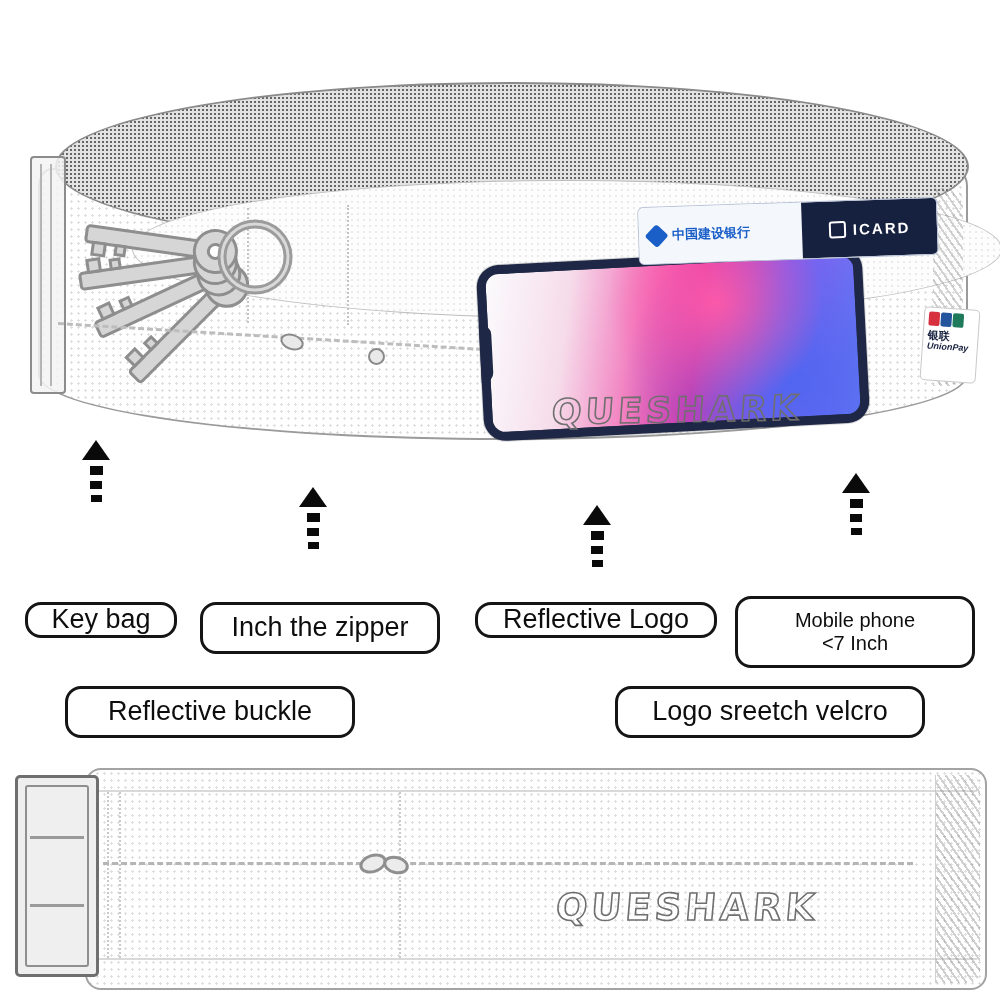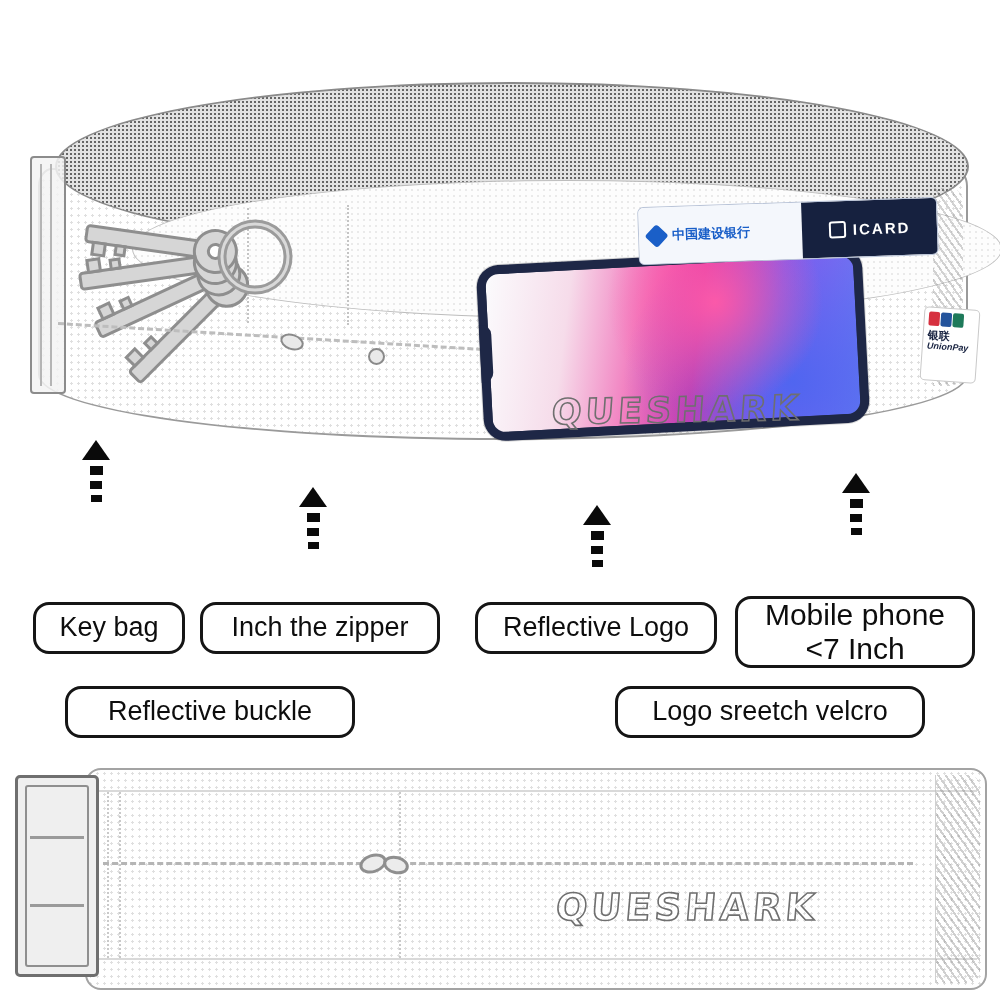--- a/index.html
+++ b/index.html
@@ -213,30 +213,30 @@
     <div class="arrow-dash d2"></div>
     <div class="arrow-dash d3"></div>
   </div>
   <div class="abs arrow" style="left:842px;top:473px;">
     <div class="arrow-head"></div>
     <div class="arrow-dash d1"></div>
     <div class="arrow-dash d2"></div>
     <div class="arrow-dash d3"></div>
   </div>
 
-  <div class="abs callout" style="left:25px;top:602px;width:152px;height:52px;margin-left:8px;">
+  <div class="abs callout" style="left:25px;top:602px;width:152px;height:36px;">
     <span>Key bag</span>
   </div>
   <div class="abs callout" style="left:200px;top:602px;width:240px;height:52px;">
     <span>Inch the zipper</span>
   </div>
-  <div class="abs callout" style="left:475px;top:602px;width:242px;height:52px;">
+  <div class="abs callout" style="left:475px;top:602px;width:242px;height:36px;">
     <span>Reflective Logo</span>
   </div>
-  <div class="abs callout" style="left:735px;top:596px;width:240px;height:72px;font-size:30px;">
+  <div class="abs callout" style="left:735px;top:596px;width:240px;height:72px;font-size:20px;">
     <span>Mobile phone</span>
     <span>&lt;7 Inch</span>
   </div>
   <div class="abs callout" style="left:65px;top:686px;width:290px;height:52px;">
     <span>Reflective buckle</span>
   </div>
   <div class="abs callout" style="left:615px;top:686px;width:310px;height:52px;">
     <span>Logo sreetch velcro</span>
   </div>
 

